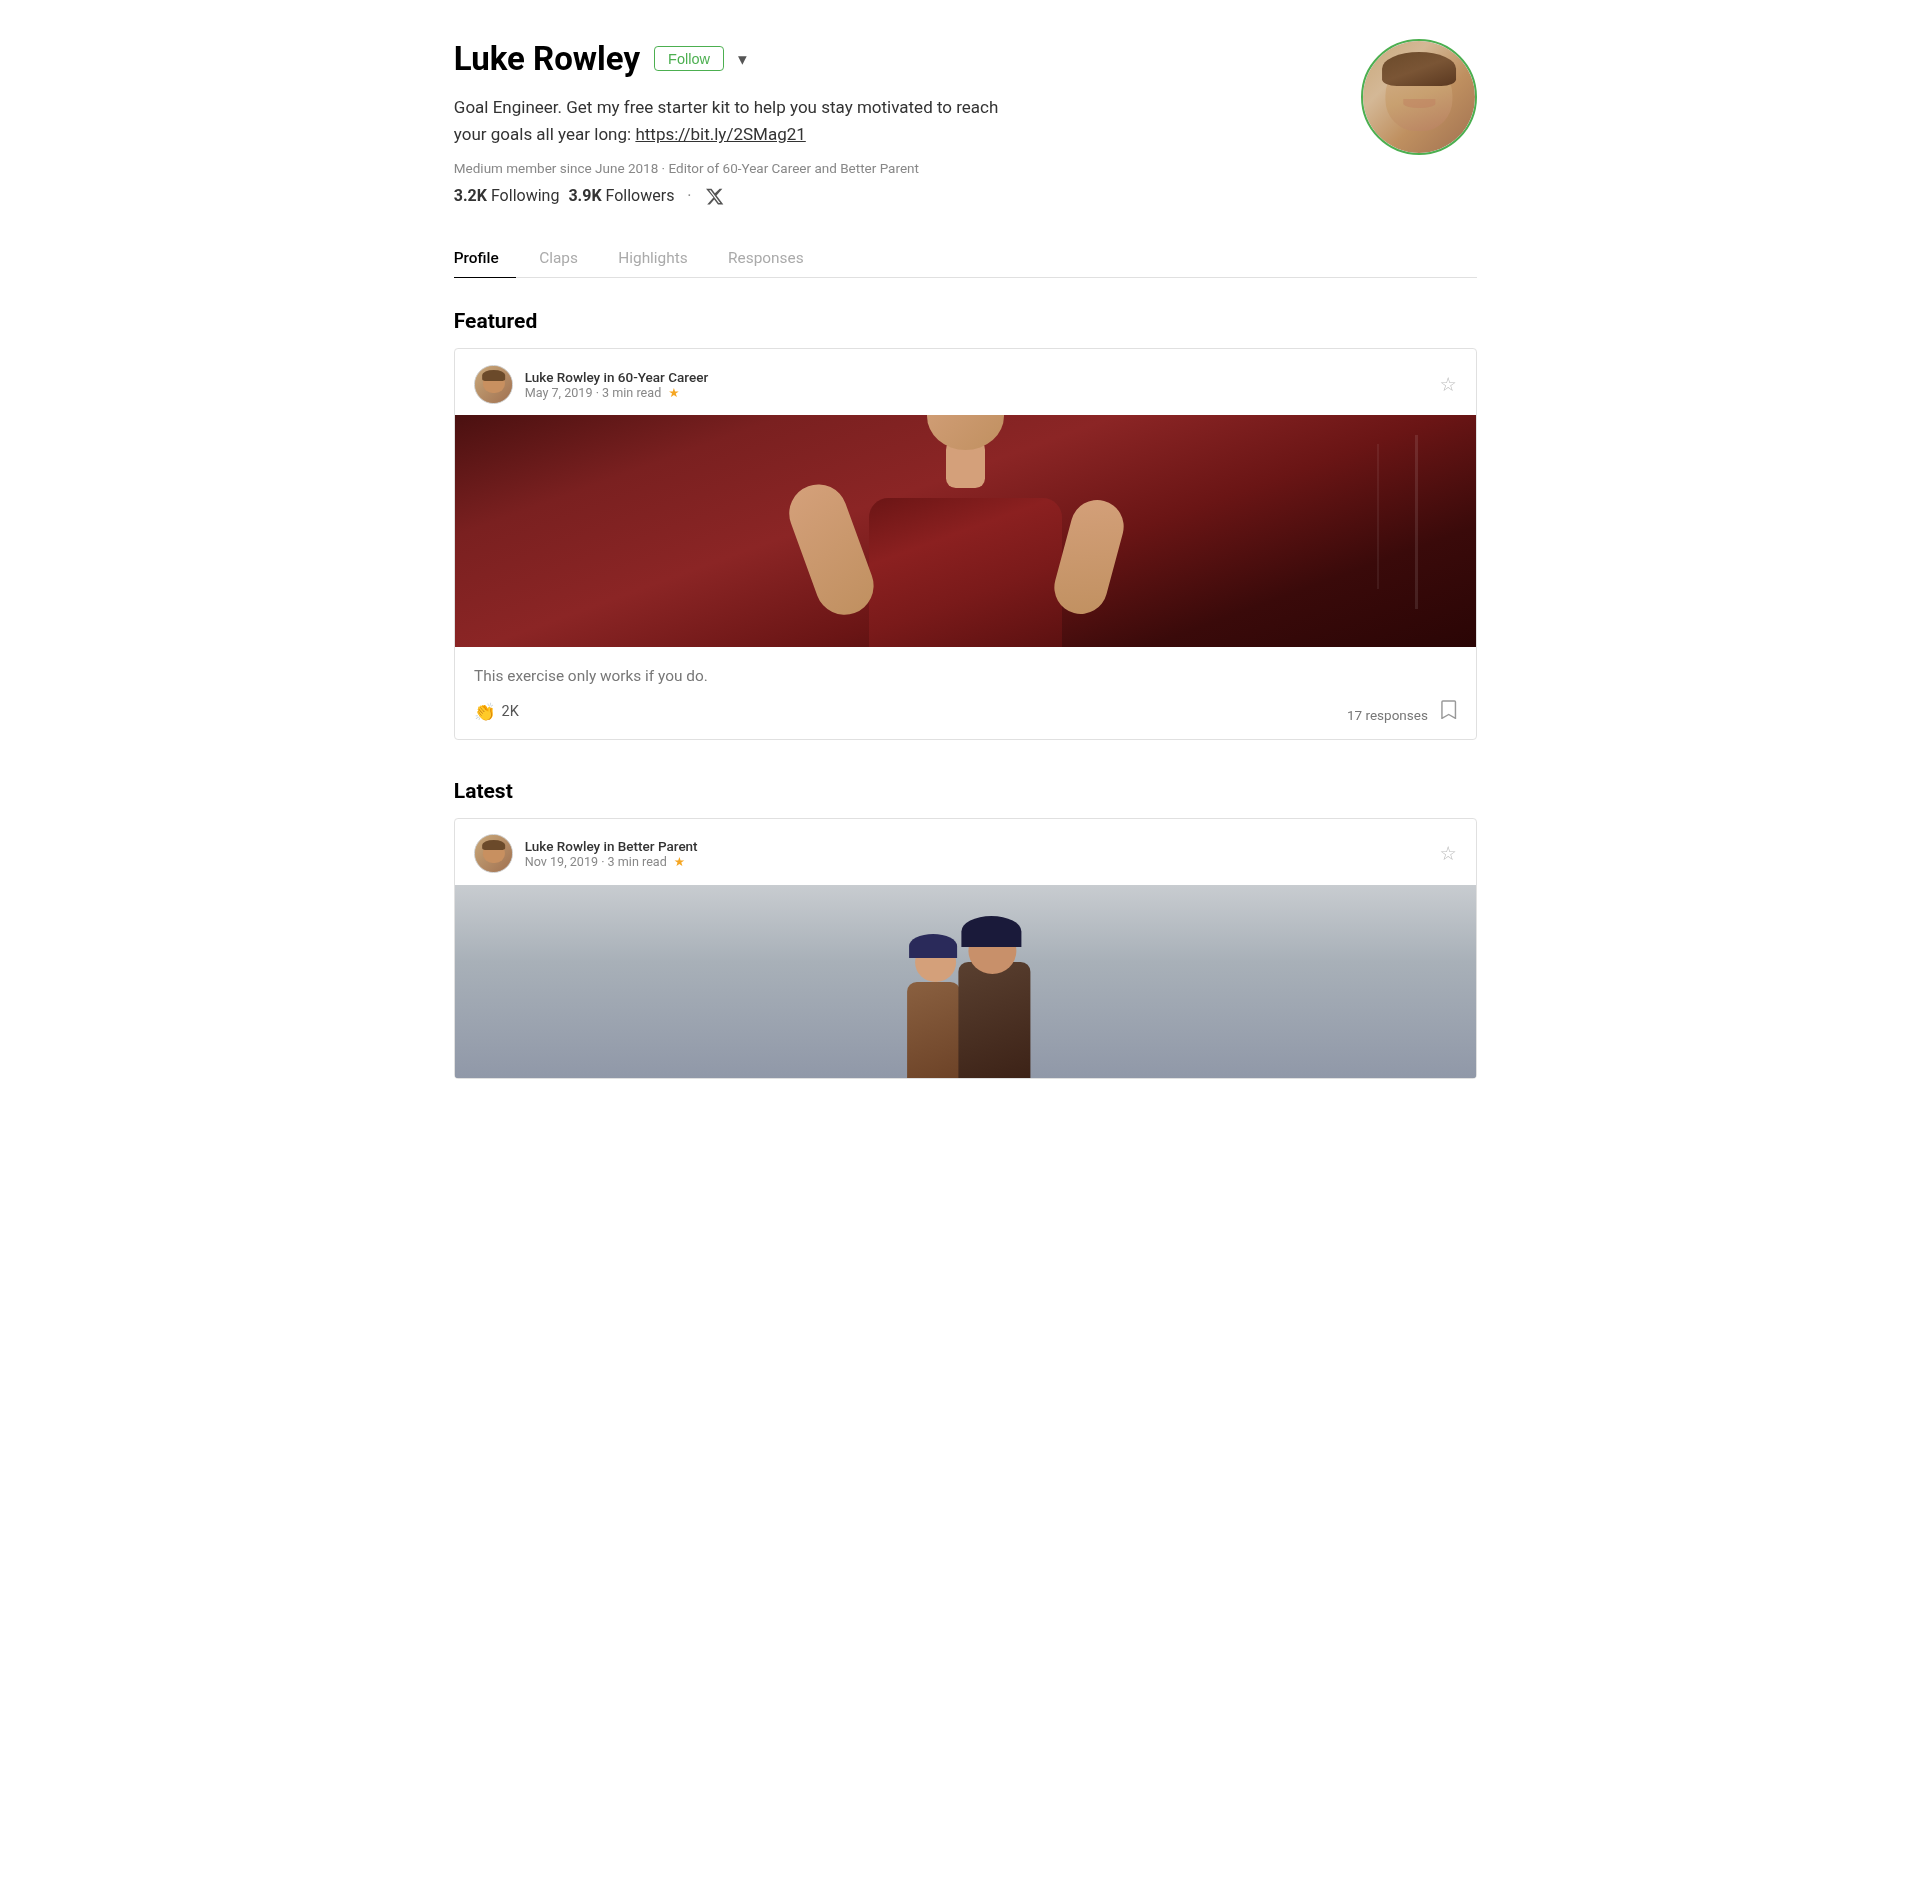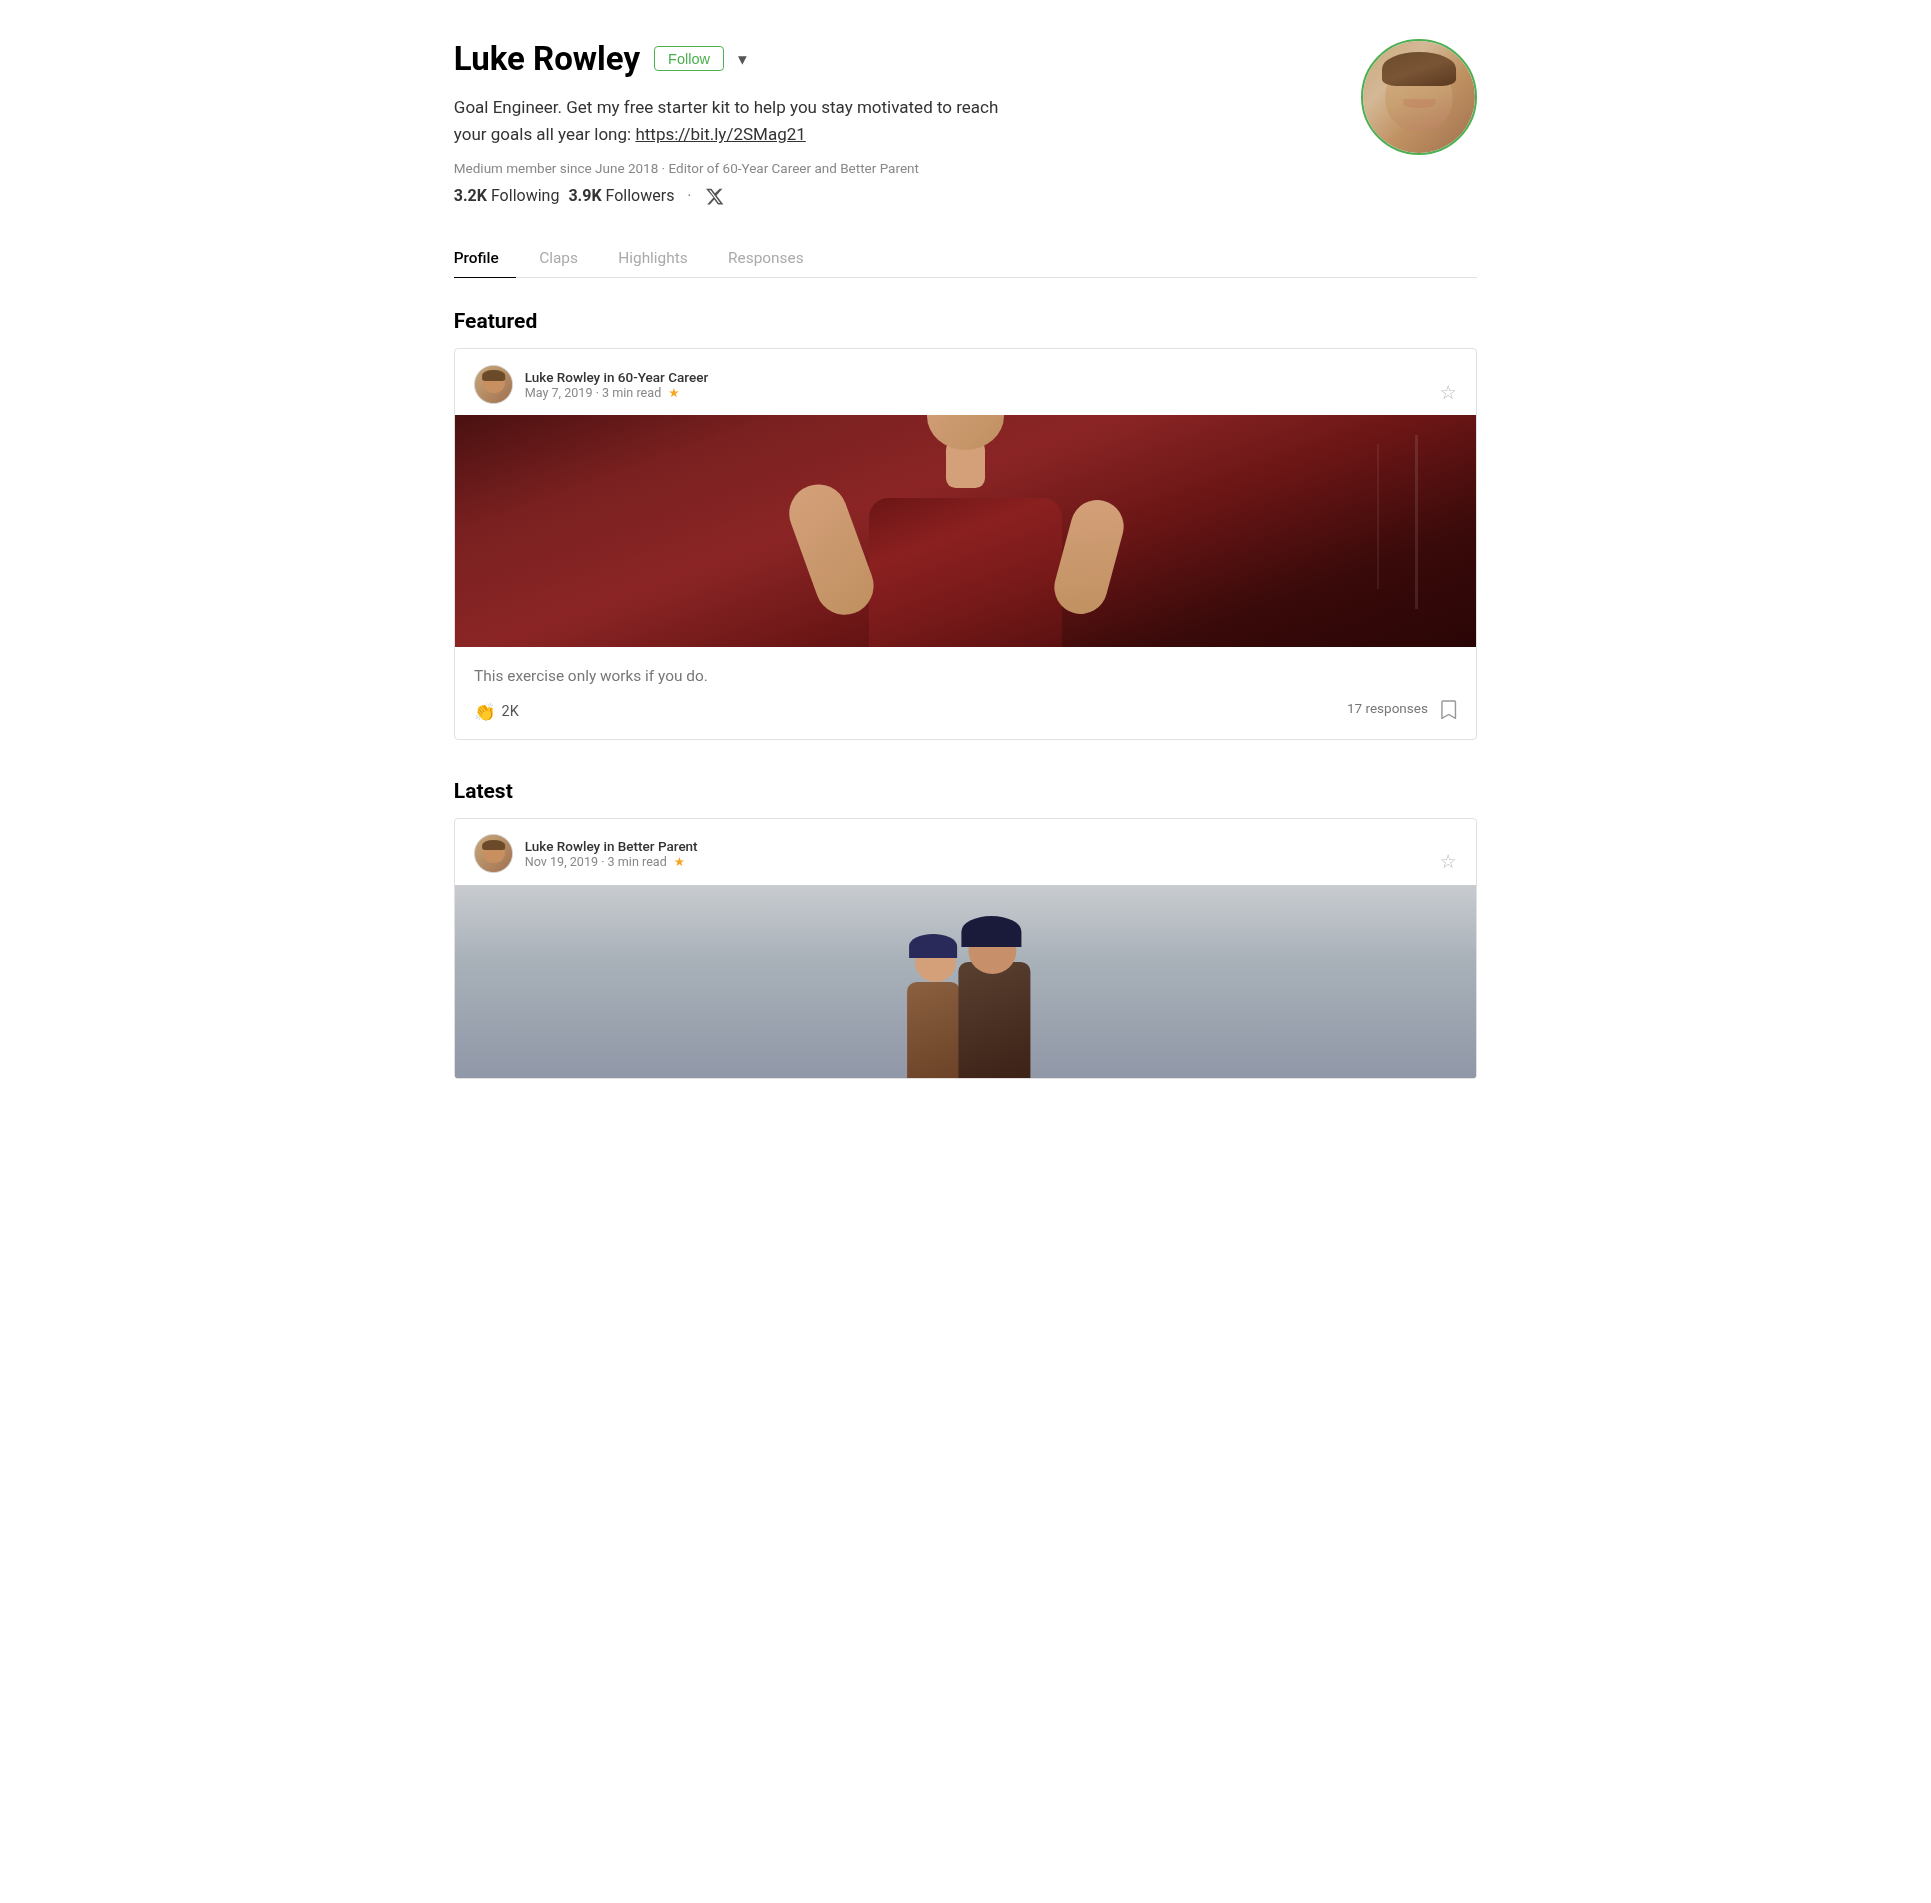--- a/index.html
+++ b/index.html
@@ -127,21 +127,21 @@
     }
     
     .article-card {
       border: 1px solid #e0e0e0;
       border-radius: 3.9px;
       margin-bottom: 39px;
       overflow: hidden;
     }
     .card-meta-row {
       display: flex;
-      align-items: flex-end;
+      align-items: center;
       justify-content: space-between;
       padding: 15.4px 19.3px 11.6px 19.3px;
     }
     .card-author-row {
       display: flex;
       align-items: center;
       gap: 11.6px;
     }
     .card-avatar {
       width: 39px;
@@ -208,21 +208,21 @@
       align-items: center;
       gap: 5.8px;
       font-size: 14.5px;
       color: #555;
     }
     .clap-icon {
       font-size: 17.4px;
     }
     .card-right-actions {
       display: flex;
-      align-items: flex-start;
+      align-items: flex-end;
       gap: 11.6px;
       font-size: 13.5px;
       color: #777;
     }
     .bookmark-icon {
       font-size: 17.4px;
       color: #999;
       cursor: pointer;
     }
     

